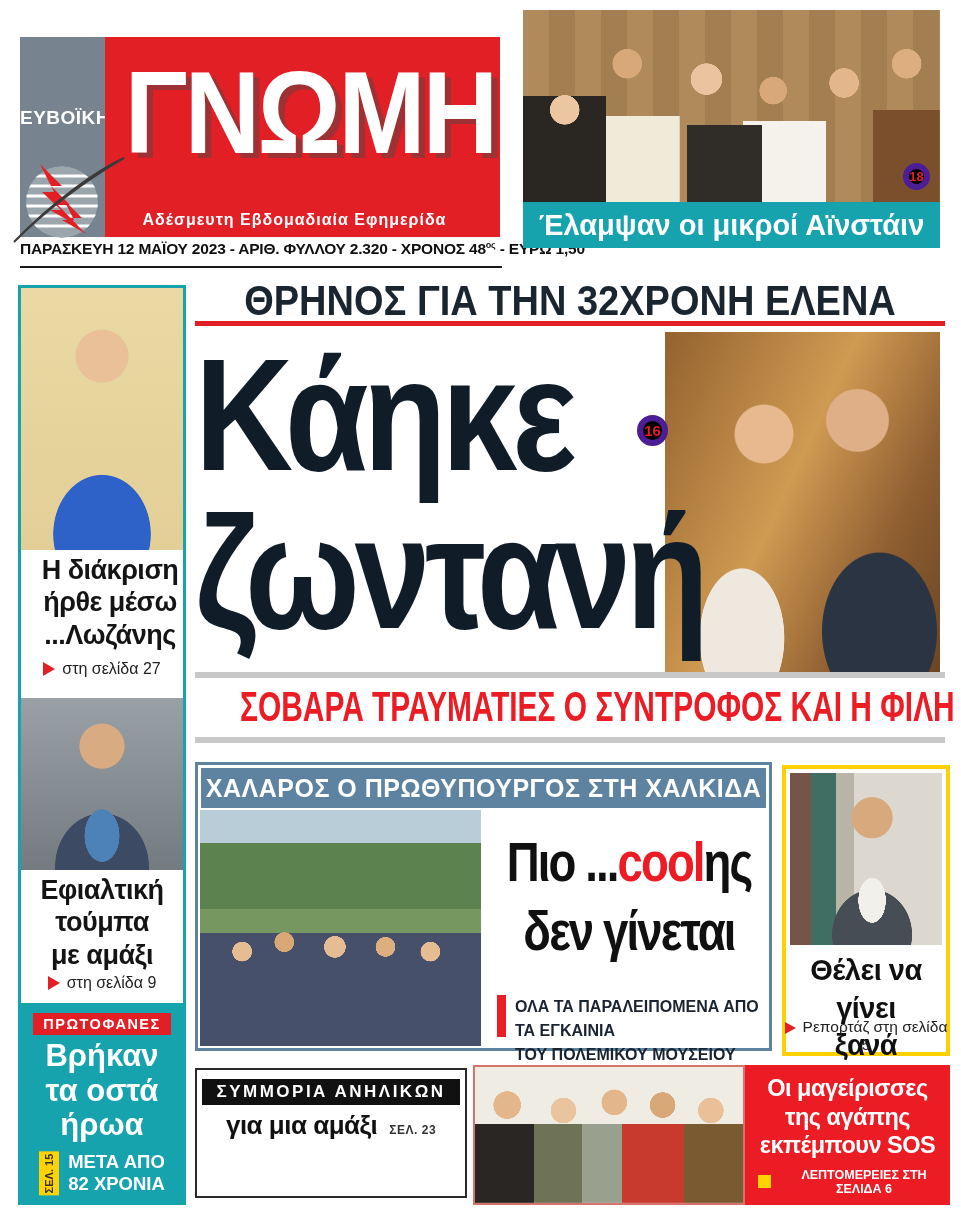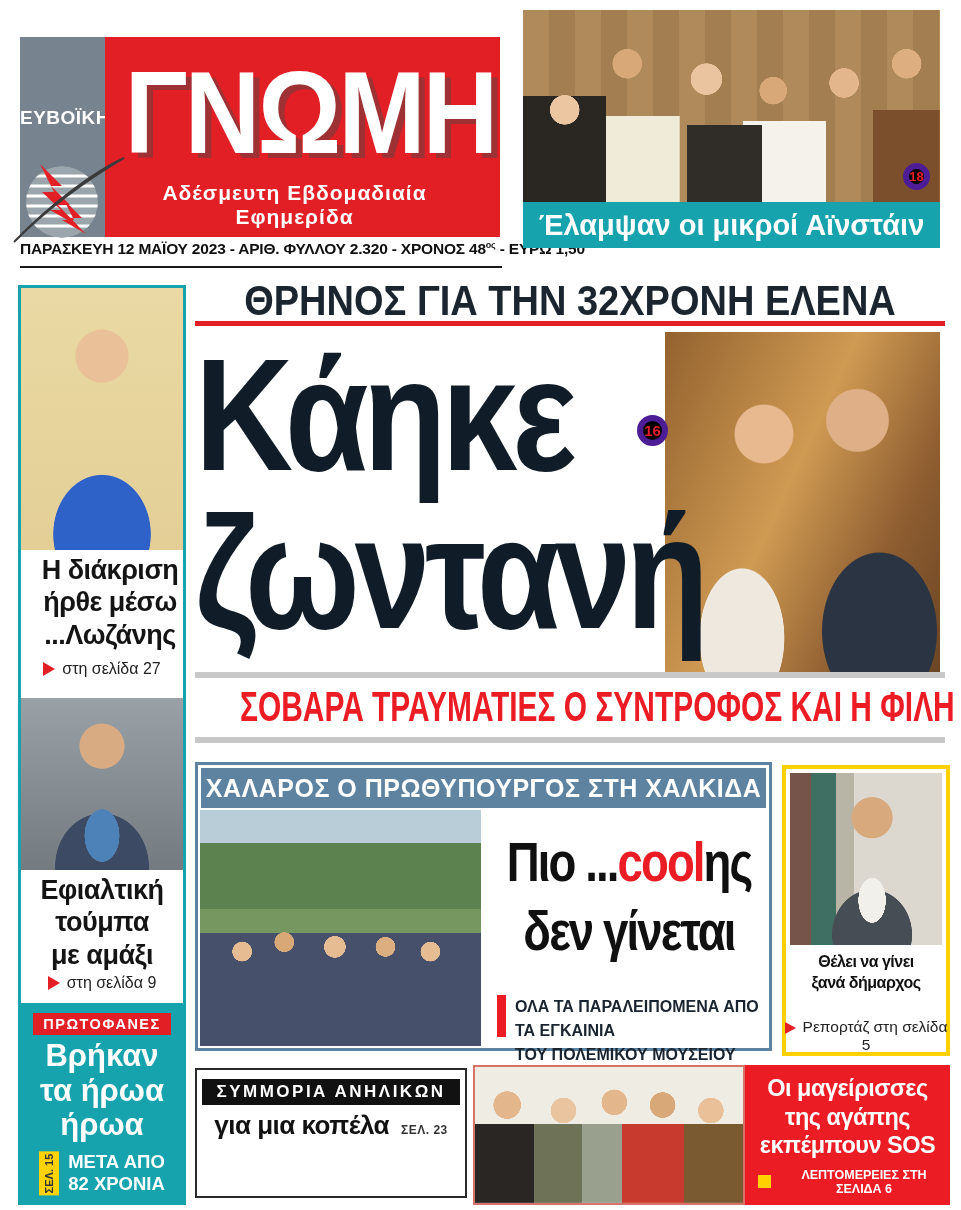--- a/index.html
+++ b/index.html
@@ -10,21 +10,21 @@
   
   .mh-gray{left:20px;top:37px;width:85px;height:200px;background:#77848f;}
   .mh-region{position:absolute;left:0;right:0;top:70px;text-align:center;color:#fff;
              font-size:19px;font-weight:bold;letter-spacing:.5px;}
   .mh-red{left:105px;top:37px;width:395px;height:200px;background:#e31f26;}
   .mh-title{position:absolute;left:0;right:0;top:2px;text-align:center;color:#fff;
             font-size:116px;font-weight:bold;letter-spacing:-3px;line-height:1.28;
             transform:scale(.9,1);transform-origin:center top;
             text-shadow:7px 5px 0 rgba(70,70,70,.45);}
   .mh-sub{position:absolute;left:0;right:16px;bottom:8px;text-align:center;color:#fff;
-          font-size:21px;font-weight:bold;letter-spacing:1px;}
+          font-size:16px;font-weight:bold;letter-spacing:1px;}
   .logo{left:12px;top:148px;width:118px;height:96px;}
   .dateline{left:20px;top:240px;width:482px;height:26px;color:#101010;font-size:15.5px;
             font-weight:bold;letter-spacing:-.2px;border-bottom:2px solid #1a1a1a;white-space:nowrap;}
   .dateline sup{font-size:9px;}
 
   
   .photo{position:absolute;overflow:hidden;}
   .photo-teens{left:523px;top:10px;width:417px;height:192px;background:
     radial-gradient(circle 15px at 10% 52%,#ecc6a0 97%,transparent),
     radial-gradient(circle 15px at 25% 28%,#d9a878 97%,transparent),
@@ -120,21 +120,21 @@
              justify-content:center;font-size:25px;font-weight:bold;letter-spacing:.5px;}
   .pm-headline{left:486px;top:828px;width:286px;text-align:center;color:#101010;font-size:48px;
                font-weight:bold;letter-spacing:-2px;line-height:1.25;transform:scale(.95,1.15);transform-origin:center top;}
   .pm-cool{color:#ec1c24;}
   .pm-caption{left:497px;top:995px;width:268px;display:flex;}
   .pm-bar{width:9px;height:42px;background:#ec1c24;margin-right:9px;flex:none;}
   .pm-cap-lines{color:#1a2430;font-size:16px;font-weight:bold;line-height:1.5;}
 
   
   .mayor-box{left:782px;top:765px;width:168px;height:291px;border:4px solid #fdd100;background:#fff;box-sizing:border-box;}
-  .mayor-title{left:784px;top:952px;width:164px;text-align:center;color:#101010;font-size:16px;
+  .mayor-title{left:784px;top:952px;width:164px;text-align:center;color:#101010;font-size:29px;
                font-weight:bold;line-height:1.3;letter-spacing:-.5px;}
   .mayor-ref{left:784px;top:1018px;width:164px;text-align:center;font-size:15.5px;color:#222;}
   .mayor-ref .tri{border-left-width:11px;border-top-width:6px;border-bottom-width:6px;}
 
   
   .gang-box{left:195px;top:1068px;width:272px;height:130px;border:2px solid #2a2a2a;background:#fff;
             box-sizing:border-box;text-align:center;}
   .gang-tag{display:inline-block;margin-top:9px;background:#111;color:#fff;font-size:17px;
             font-weight:bold;letter-spacing:2.5px;padding:3px 14px;}
   .gang-title{color:#111;font-size:26px;font-weight:bold;line-height:1.3;margin-top:4px;letter-spacing:-.5px;}
@@ -219,21 +219,21 @@
       <div>Εφιαλτική</div>
       <div>τούμπα</div>
       <div>με αμάξι</div>
     </div>
     <div class="sb-ref sb-r2"><span class="tri"></span><span>στη σελίδα 9</span></div>
 
     <div class="sb-teal">
       <div class="sb-tag">ΠΡΩΤΟΦΑΝΕΣ</div>
       <div class="sb-teal-title">
         <div>Βρήκαν</div>
-        <div>τα ήρωα</div>
+        <div>τα οστά</div>
         <div>ήρωα</div>
       </div>
       <div class="sb-bottom">
         <div class="sb-page-tag">ΣΕΛ. 15</div>
         <div class="sb-note">
           <div>ΜΕΤΑ ΑΠΟ</div>
           <div>82 ΧΡΟΝΙΑ</div>
         </div>
       </div>
     </div>
@@ -259,21 +259,21 @@
   <div class="photo photo-mayor"></div>
   <div class="abs mayor-title">
     <div>Θέλει να γίνει</div>
     <div>ξανά δήμαρχος</div>
   </div>
   <div class="abs mayor-ref"><span class="tri"></span><span>Ρεπορτάζ στη σελίδα 5</span></div>
 
   <section class="abs gang-box">
     <div class="gang-tag">ΣΥΜΜΟΡΙΑ ΑΝΗΛΙΚΩΝ</div>
     <div class="gang-title">
-      <div><span>για μια κοπέλα</span><span class="gang-sel">ΣΕΛ. 23</span></div>
+      <div><span>για μια αμάξι</span><span class="gang-sel">ΣΕΛ. 23</span></div>
     </div>
   </section>
 
   <div class="photo photo-women"></div>
   <section class="abs sos-box">
     <div class="sos-title">
       <div>Οι μαγείρισσες</div>
       <div>της αγάπης</div>
       <div>εκπέμπουν SOS</div>
     </div>

